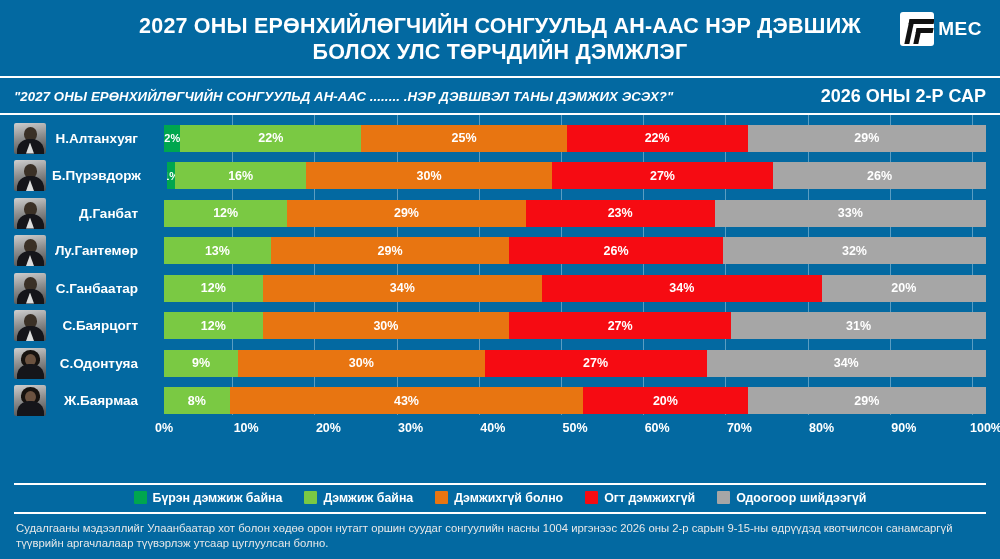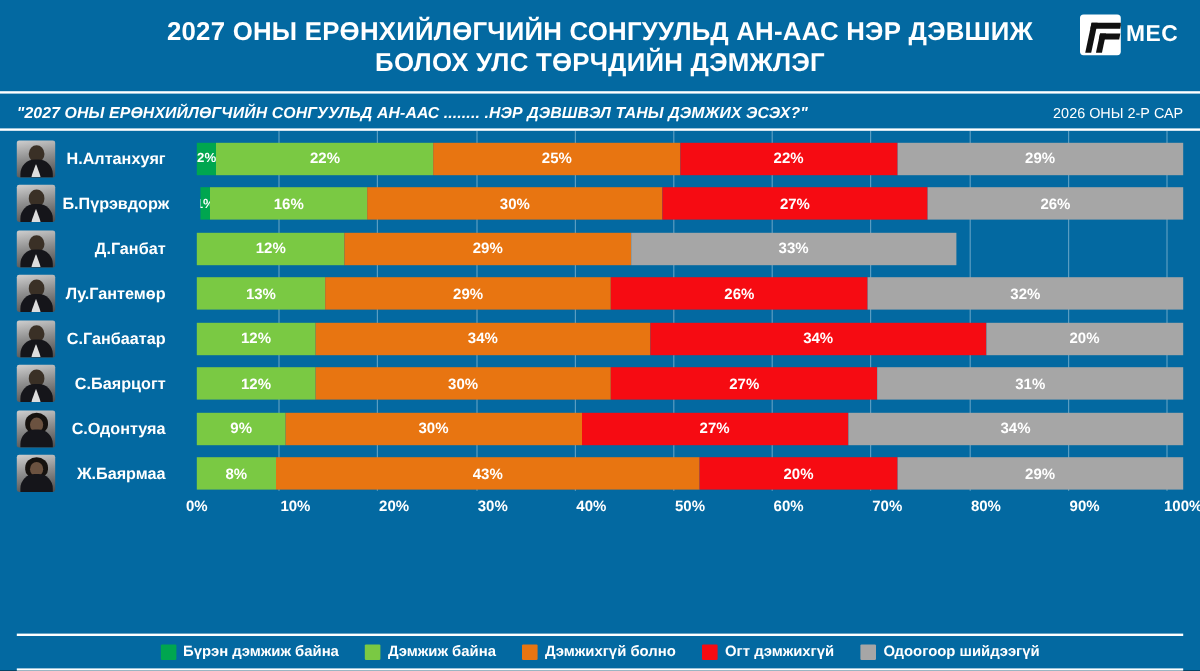--- a/index.html
+++ b/index.html
@@ -90,22 +90,22 @@
     border-bottom: 2px solid #ffffff;
   }
   .question {
     font-size: 13.2px;
     font-style: italic;
     font-weight: bold;
     letter-spacing: 0.1px;
     white-space: nowrap;
   }
   .period {
-    font-size: 12px;
-    font-weight: normal;
+    font-size: 18px;
+    font-weight: bold;
     white-space: nowrap;
     padding-left: 10px;
     text-align: center;
   }
 
   
   .chart-area {
     position: relative;
     flex: 1 1 auto;
     padding: 6px 14px 0 14px;
@@ -329,20 +329,21 @@
         <div class="row">
           <div class="avatar">
             <span class="head"></span>
             <span class="body"></span>
             <span class="collar"></span>
           </div>
           <div class="name">Д.Ганбат</div>
           <div class="bar">
             <div class="seg s1" style="flex: 0 0 15%;">12%</div>
             <div class="seg s2" style="flex: 0 0 29%;">29%</div>
+            <div class="seg s3" style="flex: 0 0 23%;">23%</div>
             <div class="seg s4" style="flex: 0 0 33%;">33%</div>
           </div>
         </div>
         <div class="row">
           <div class="avatar">
             <span class="head"></span>
             <span class="body"></span>
             <span class="collar"></span>
           </div>
           <div class="name">Лу.Гантемөр</div>
@@ -441,14 +442,15 @@
       <div class="legend-item">
         <span class="swatch" style="background: rgb(246, 11, 18);"></span>
         <span>Огт дэмжихгүй</span>
       </div>
       <div class="legend-item">
         <span class="swatch" style="background: rgb(166, 166, 166);"></span>
         <span>Одоогоор шийдээгүй</span>
       </div>
     </div>
 
+  <div class="footnote">Судалгааны мэдээллийг Улаанбаатар хот болон хөдөө орон нутагт оршин суудаг сонгуулийн насны 1004 иргэнээс 2026 оны 2-р сарын 9-15-ны өдрүүдэд квотчилсон санамсаргүй түүврийн аргачлалаар түүвэрлэж утсаар цуглуулсан болно.</div>
 
 </div>
 
 </body></html>

